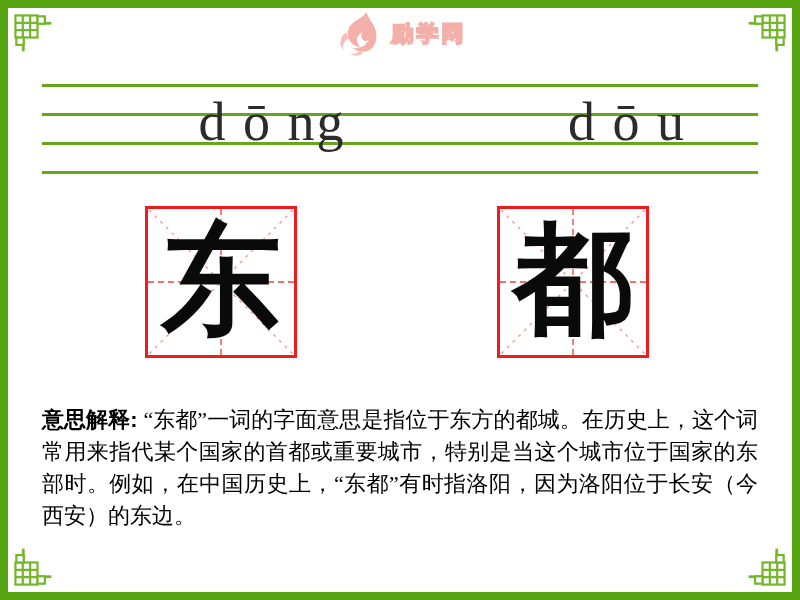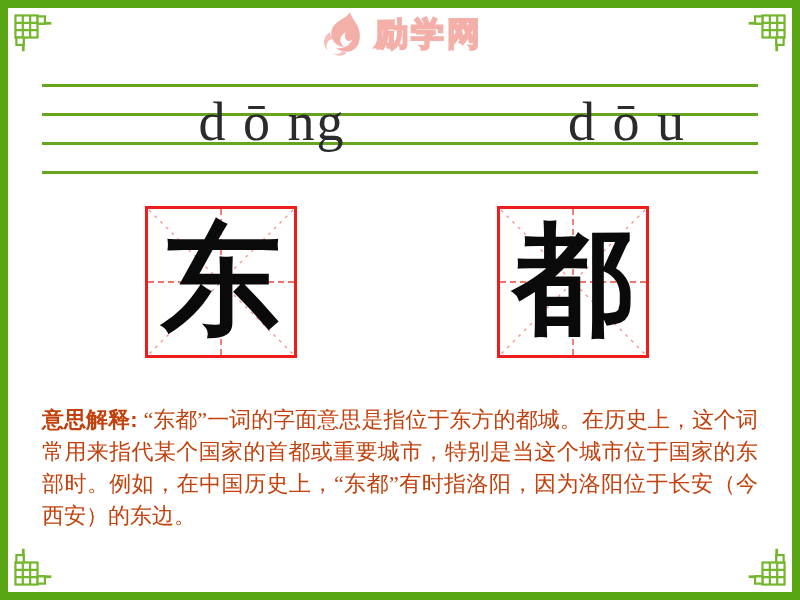--- a/index.html
+++ b/index.html
@@ -18,21 +18,21 @@
   .corner.tr{top:9px;right:9px;transform:scaleX(-1);}
   .corner.bl{bottom:9px;left:9px;transform:scaleY(-1);}
   .corner.br{bottom:9px;right:9px;transform:scale(-1,-1);}
 
   
   .watermark{
     position:absolute;top:8px;left:50%;transform:translateX(-50%);
     display:flex;align-items:center;gap:6px;opacity:.95;
   }
   .watermark .brand{
-    font-size:33px;font-weight:bold;letter-spacing:3px;
+    font-size:22px;font-weight:bold;letter-spacing:3px;
     color:#fbdedb;-webkit-text-stroke:2px #f5aba5;
     font-family:"Liberation Sans",sans-serif;line-height:52px;
   }
 
   
   .pinyin-grid{position:absolute;left:42px;top:84px;width:716px;height:90px;text-align:right;}
   .rule{position:absolute;left:0;width:100%;height:3px;background:#68a51f;}
   .rule.r1{top:0;} .rule.r2{top:29px;} .rule.r3{top:58px;} .rule.r4{top:87px;}
   .pinyin-word{
     position:absolute;top:12px;transform:translateX(-50%);
@@ -49,21 +49,21 @@
   .charbox svg{position:absolute;inset:0;}
   .hanzi{
     position:absolute;inset:0;text-align:center;line-height:150px;
     font-size:120px;font-weight:900;color:#0a0a0a;
     font-family:"Liberation Serif",serif;
   }
 
   
   .definition{
     position:absolute;left:42px;top:404px;width:716px;margin:0;
-    font-size:22px;line-height:32px;color:#c2410c;text-align:justify;
+    font-size:22px;line-height:32px;color:#000000;text-align:justify;
     font-family:"Liberation Serif",serif;
   }
   .definition .label{font-weight:900;font-family:"Liberation Sans",sans-serif;}
   .definition .body{margin-left:6px;}
 </style>
 </head>
 <body>
 
 <div class="page">
 

